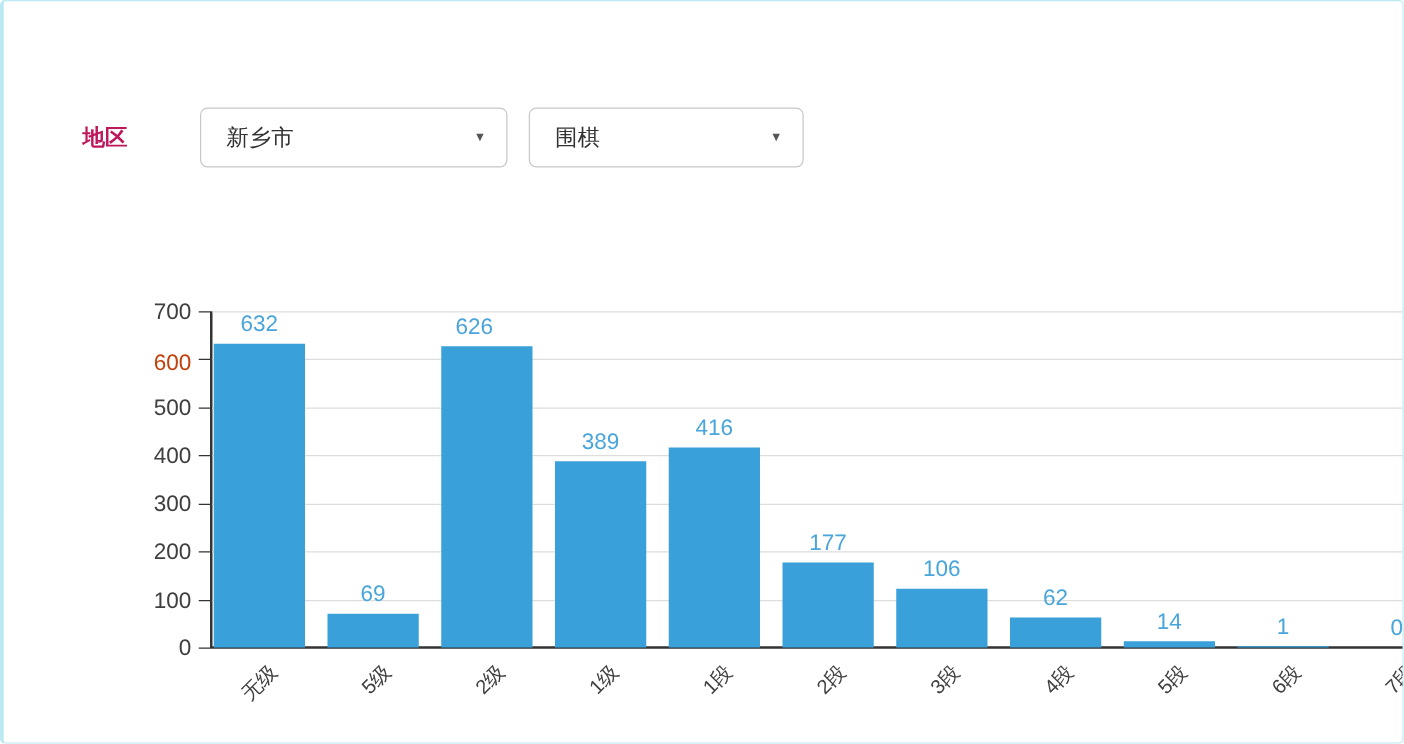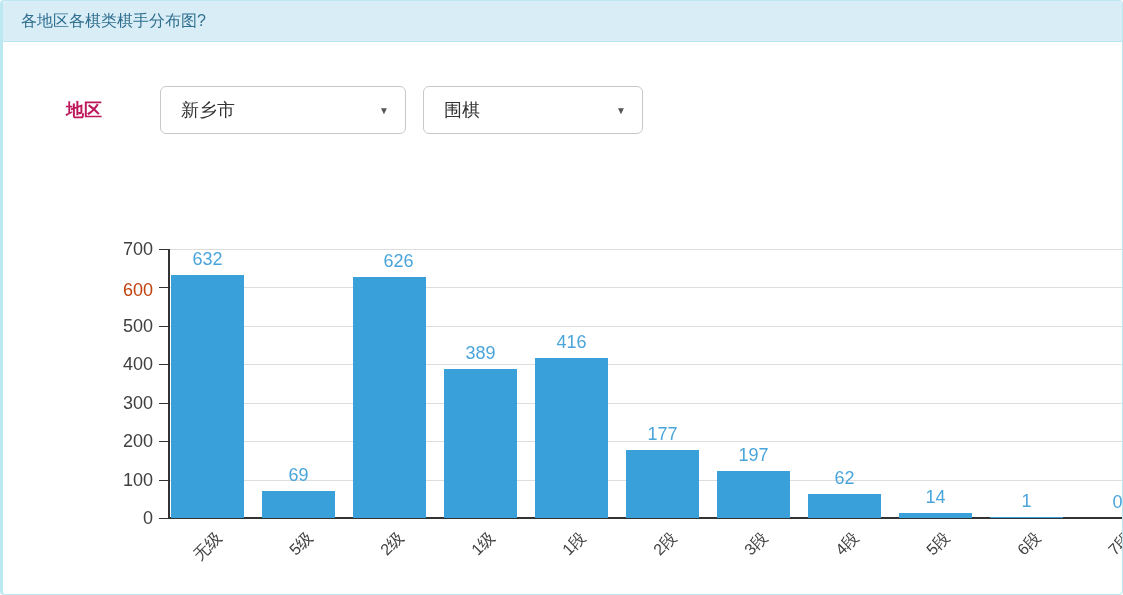--- a/index.html
+++ b/index.html
@@ -139,23 +139,20 @@
     font-size: 16px;
     color: #404040;
     transform: translateX(-100%) rotate(-45deg);
     transform-origin: right top;
   }
 </style>
 </head>
 <body>
 
 <div class="panel">
-  <div class="panel-header">
-    <span class="panel-title">各地区各棋类棋手分布图?</span>
-  </div>
 
   <div class="filters-row">
     <span class="region-label">地区</span>
 
     <div class="select-box" id="region-select">
       <span class="value">新乡市</span>
       <span class="arrow">▼</span>
     </div>
 
     <div class="select-box" id="game-select">
@@ -190,33 +187,33 @@
         <div class="y-tick" style="top: 0px; background: rgb(51, 51, 51);"></div>
         <div class="y-label" style="top: -10px; color: rgb(64, 64, 64);">700</div>
         <div class="x-axis-line" style="background: rgb(51, 51, 51);"></div>
         <div class="bar" style="left: 1px; height: 242.869px; background: rgb(58, 160, 217);"></div>
         <div class="bar-value" style="left: 1px; bottom: 248.869px; color: rgb(74, 165, 219);">632</div>
         <div class="x-label" style="left: 41.5px;">无级</div>
         <div class="bar" style="left: 92px; height: 26.5157px; background: rgb(58, 160, 217);"></div>
         <div class="bar-value" style="left: 92px; bottom: 32.5157px; color: rgb(74, 165, 219);">69</div>
         <div class="x-label" style="left: 132.5px;">5级</div>
         <div class="bar" style="left: 183px; height: 240.563px; background: rgb(58, 160, 217);"></div>
-        <div class="bar-value" style="left: 192px; bottom: 246.563px; color: rgb(74, 165, 219);">626</div>
+        <div class="bar-value" style="left: 173px; bottom: 246.563px; color: rgb(74, 165, 219);">626</div>
         <div class="x-label" style="left: 223.5px;">2级</div>
         <div class="bar" style="left: 274px; height: 149.487px; background: rgb(58, 160, 217);"></div>
         <div class="bar-value" style="left: 274px; bottom: 155.487px; color: rgb(74, 165, 219);">389</div>
         <div class="x-label" style="left: 314.5px;">1级</div>
         <div class="bar" style="left: 365px; height: 159.863px; background: rgb(58, 160, 217);"></div>
         <div class="bar-value" style="left: 365px; bottom: 165.863px; color: rgb(74, 165, 219);">416</div>
         <div class="x-label" style="left: 405.5px;">1段</div>
         <div class="bar" style="left: 456px; height: 68.0186px; background: rgb(58, 160, 217);"></div>
         <div class="bar-value" style="left: 456px; bottom: 74.0186px; color: rgb(74, 165, 219);">177</div>
         <div class="x-label" style="left: 496.5px;">2段</div>
         <div class="bar" style="left: 547px; height: 46.8829px; background: rgb(58, 160, 217);"></div>
-        <div class="bar-value" style="left: 547px; bottom: 52.8829px; color: rgb(74, 165, 219);">197</div>
+        <div class="bar-value" style="left: 547px; bottom: 52.8829px; color: rgb(74, 165, 219);">106</div>
         <div class="x-label" style="left: 587.5px;">3段</div>
         <div class="bar" style="left: 638px; height: 23.8257px; background: rgb(58, 160, 217);"></div>
         <div class="bar-value" style="left: 638px; bottom: 29.8257px; color: rgb(74, 165, 219);">62</div>
         <div class="x-label" style="left: 678.5px;">4段</div>
         <div class="bar" style="left: 729px; height: 5.38px; background: rgb(58, 160, 217);"></div>
         <div class="bar-value" style="left: 729px; bottom: 11.38px; color: rgb(74, 165, 219);">14</div>
         <div class="x-label" style="left: 769.5px;">5段</div>
         <div class="bar" style="left: 820px; height: 1.5px; background: rgb(58, 160, 217);"></div>
         <div class="bar-value" style="left: 820px; bottom: 7.5px; color: rgb(74, 165, 219);">1</div>
         <div class="x-label" style="left: 860.5px;">6段</div>

